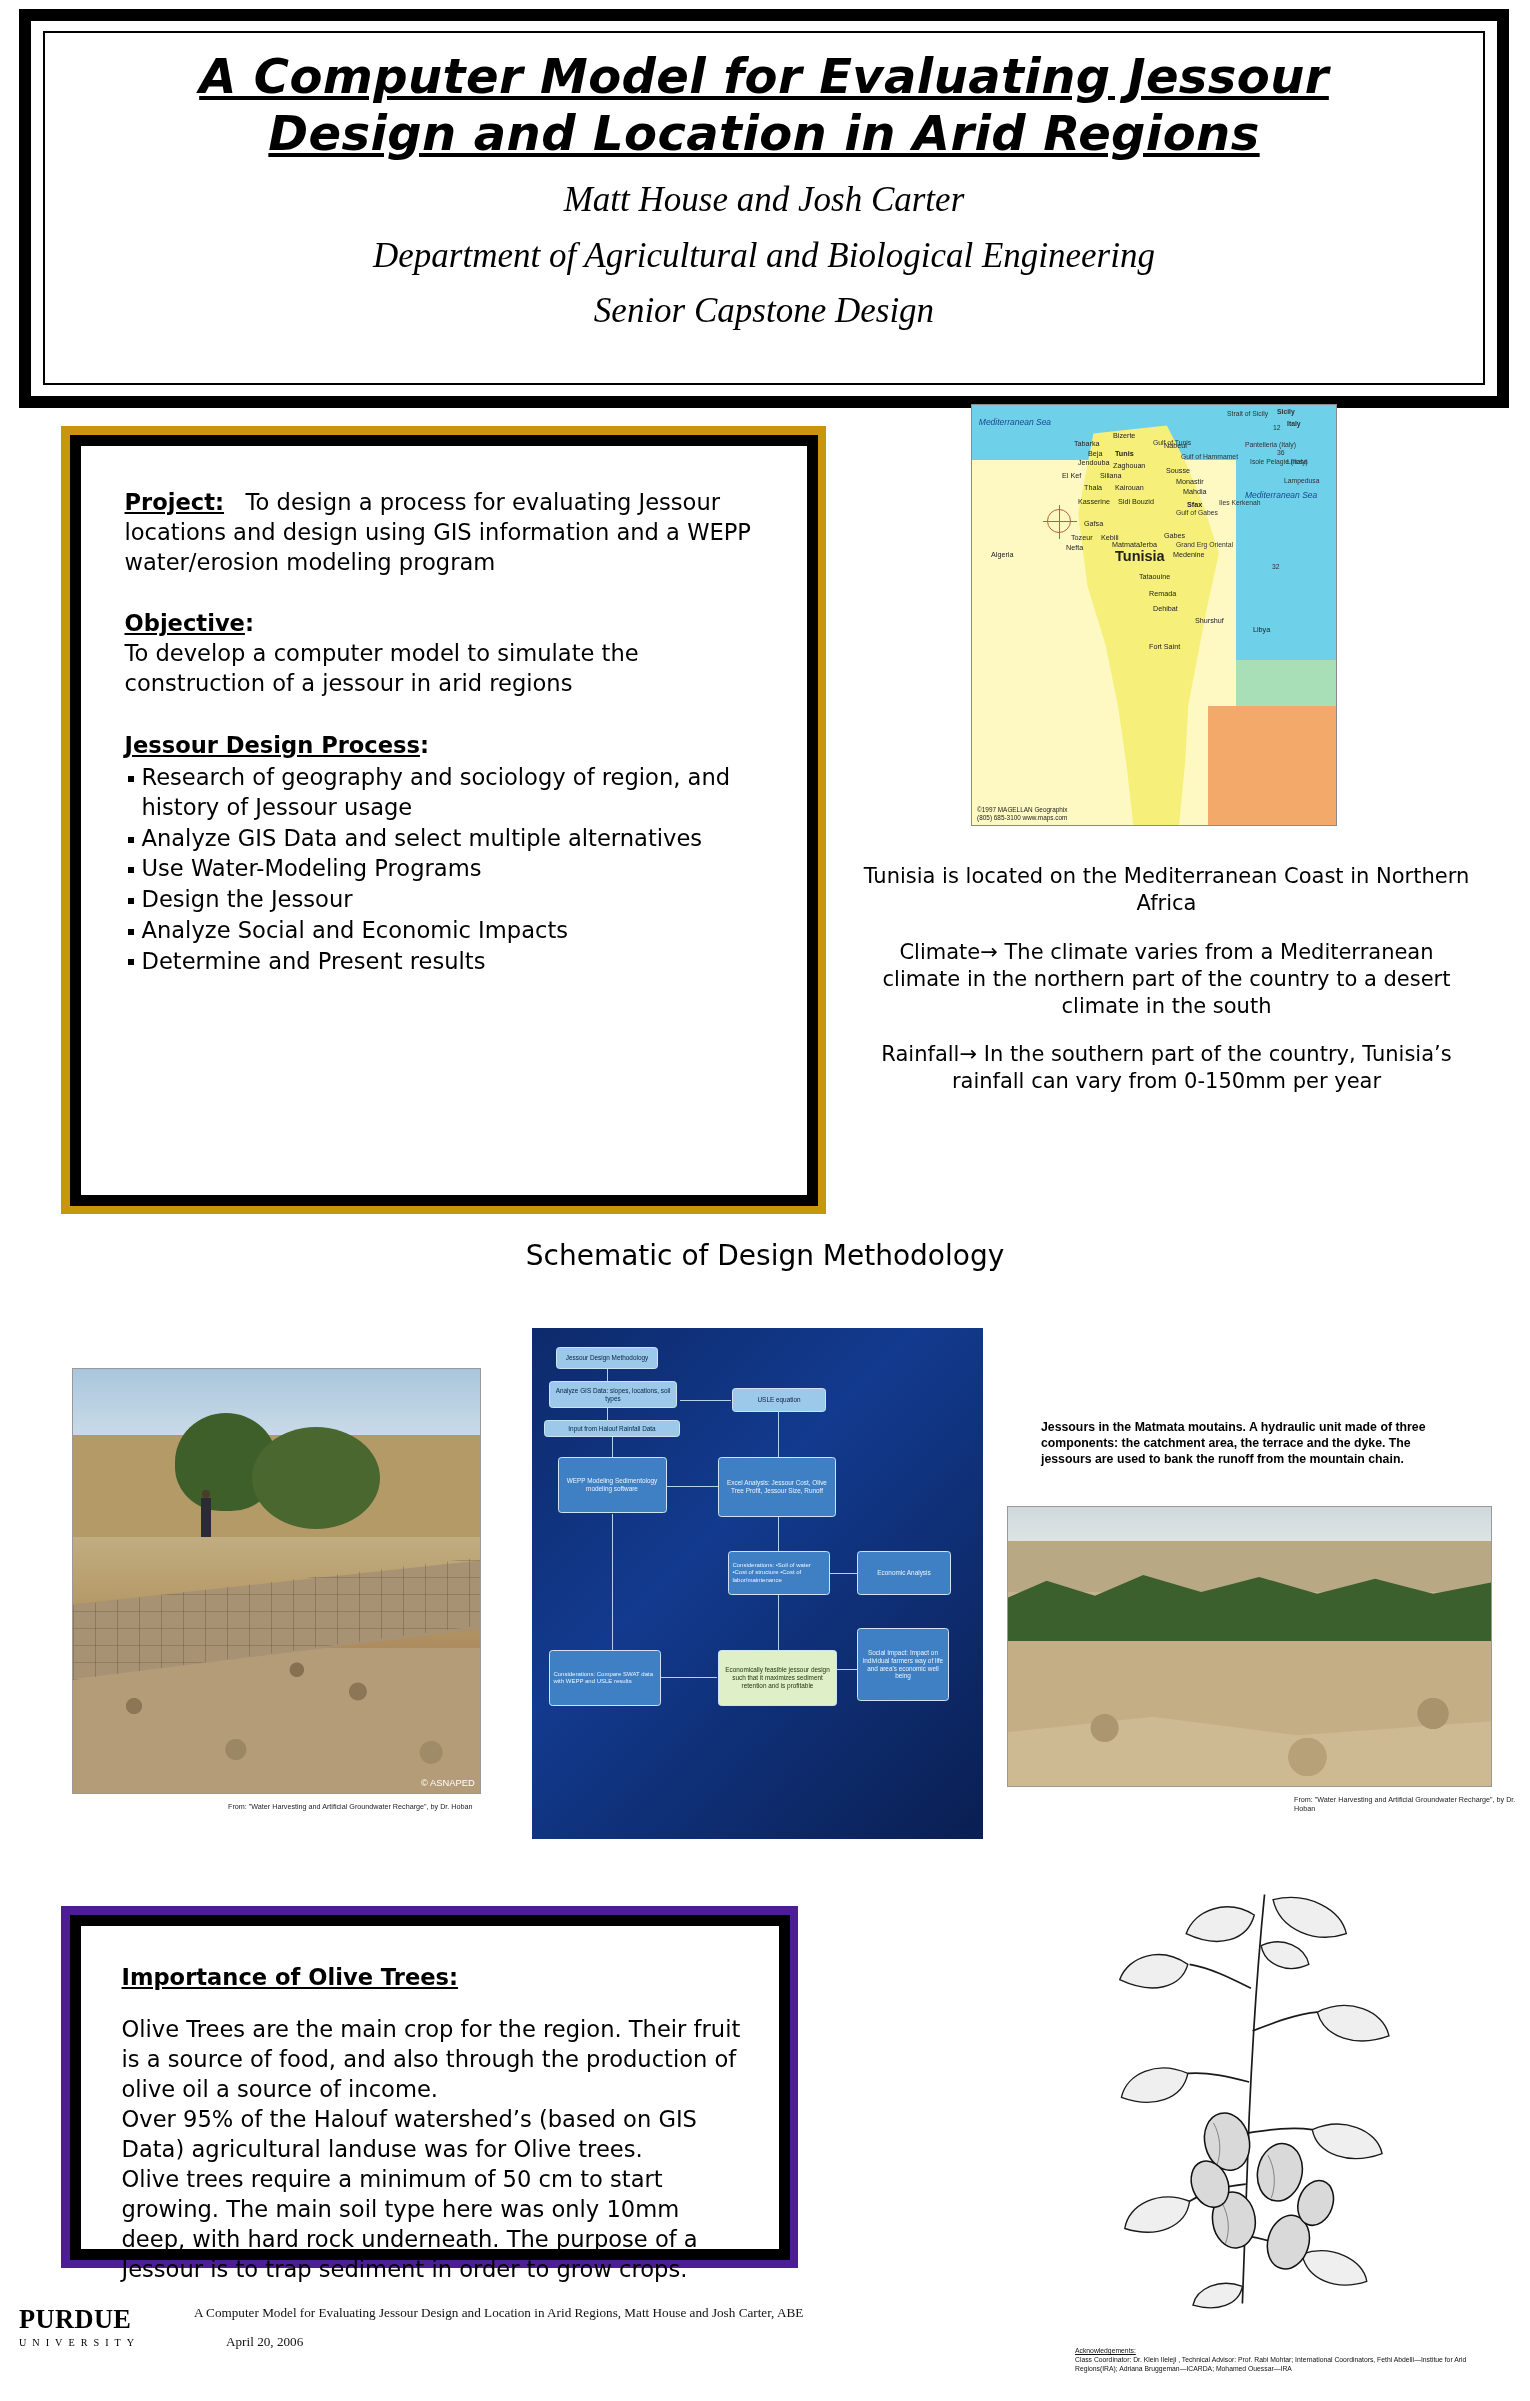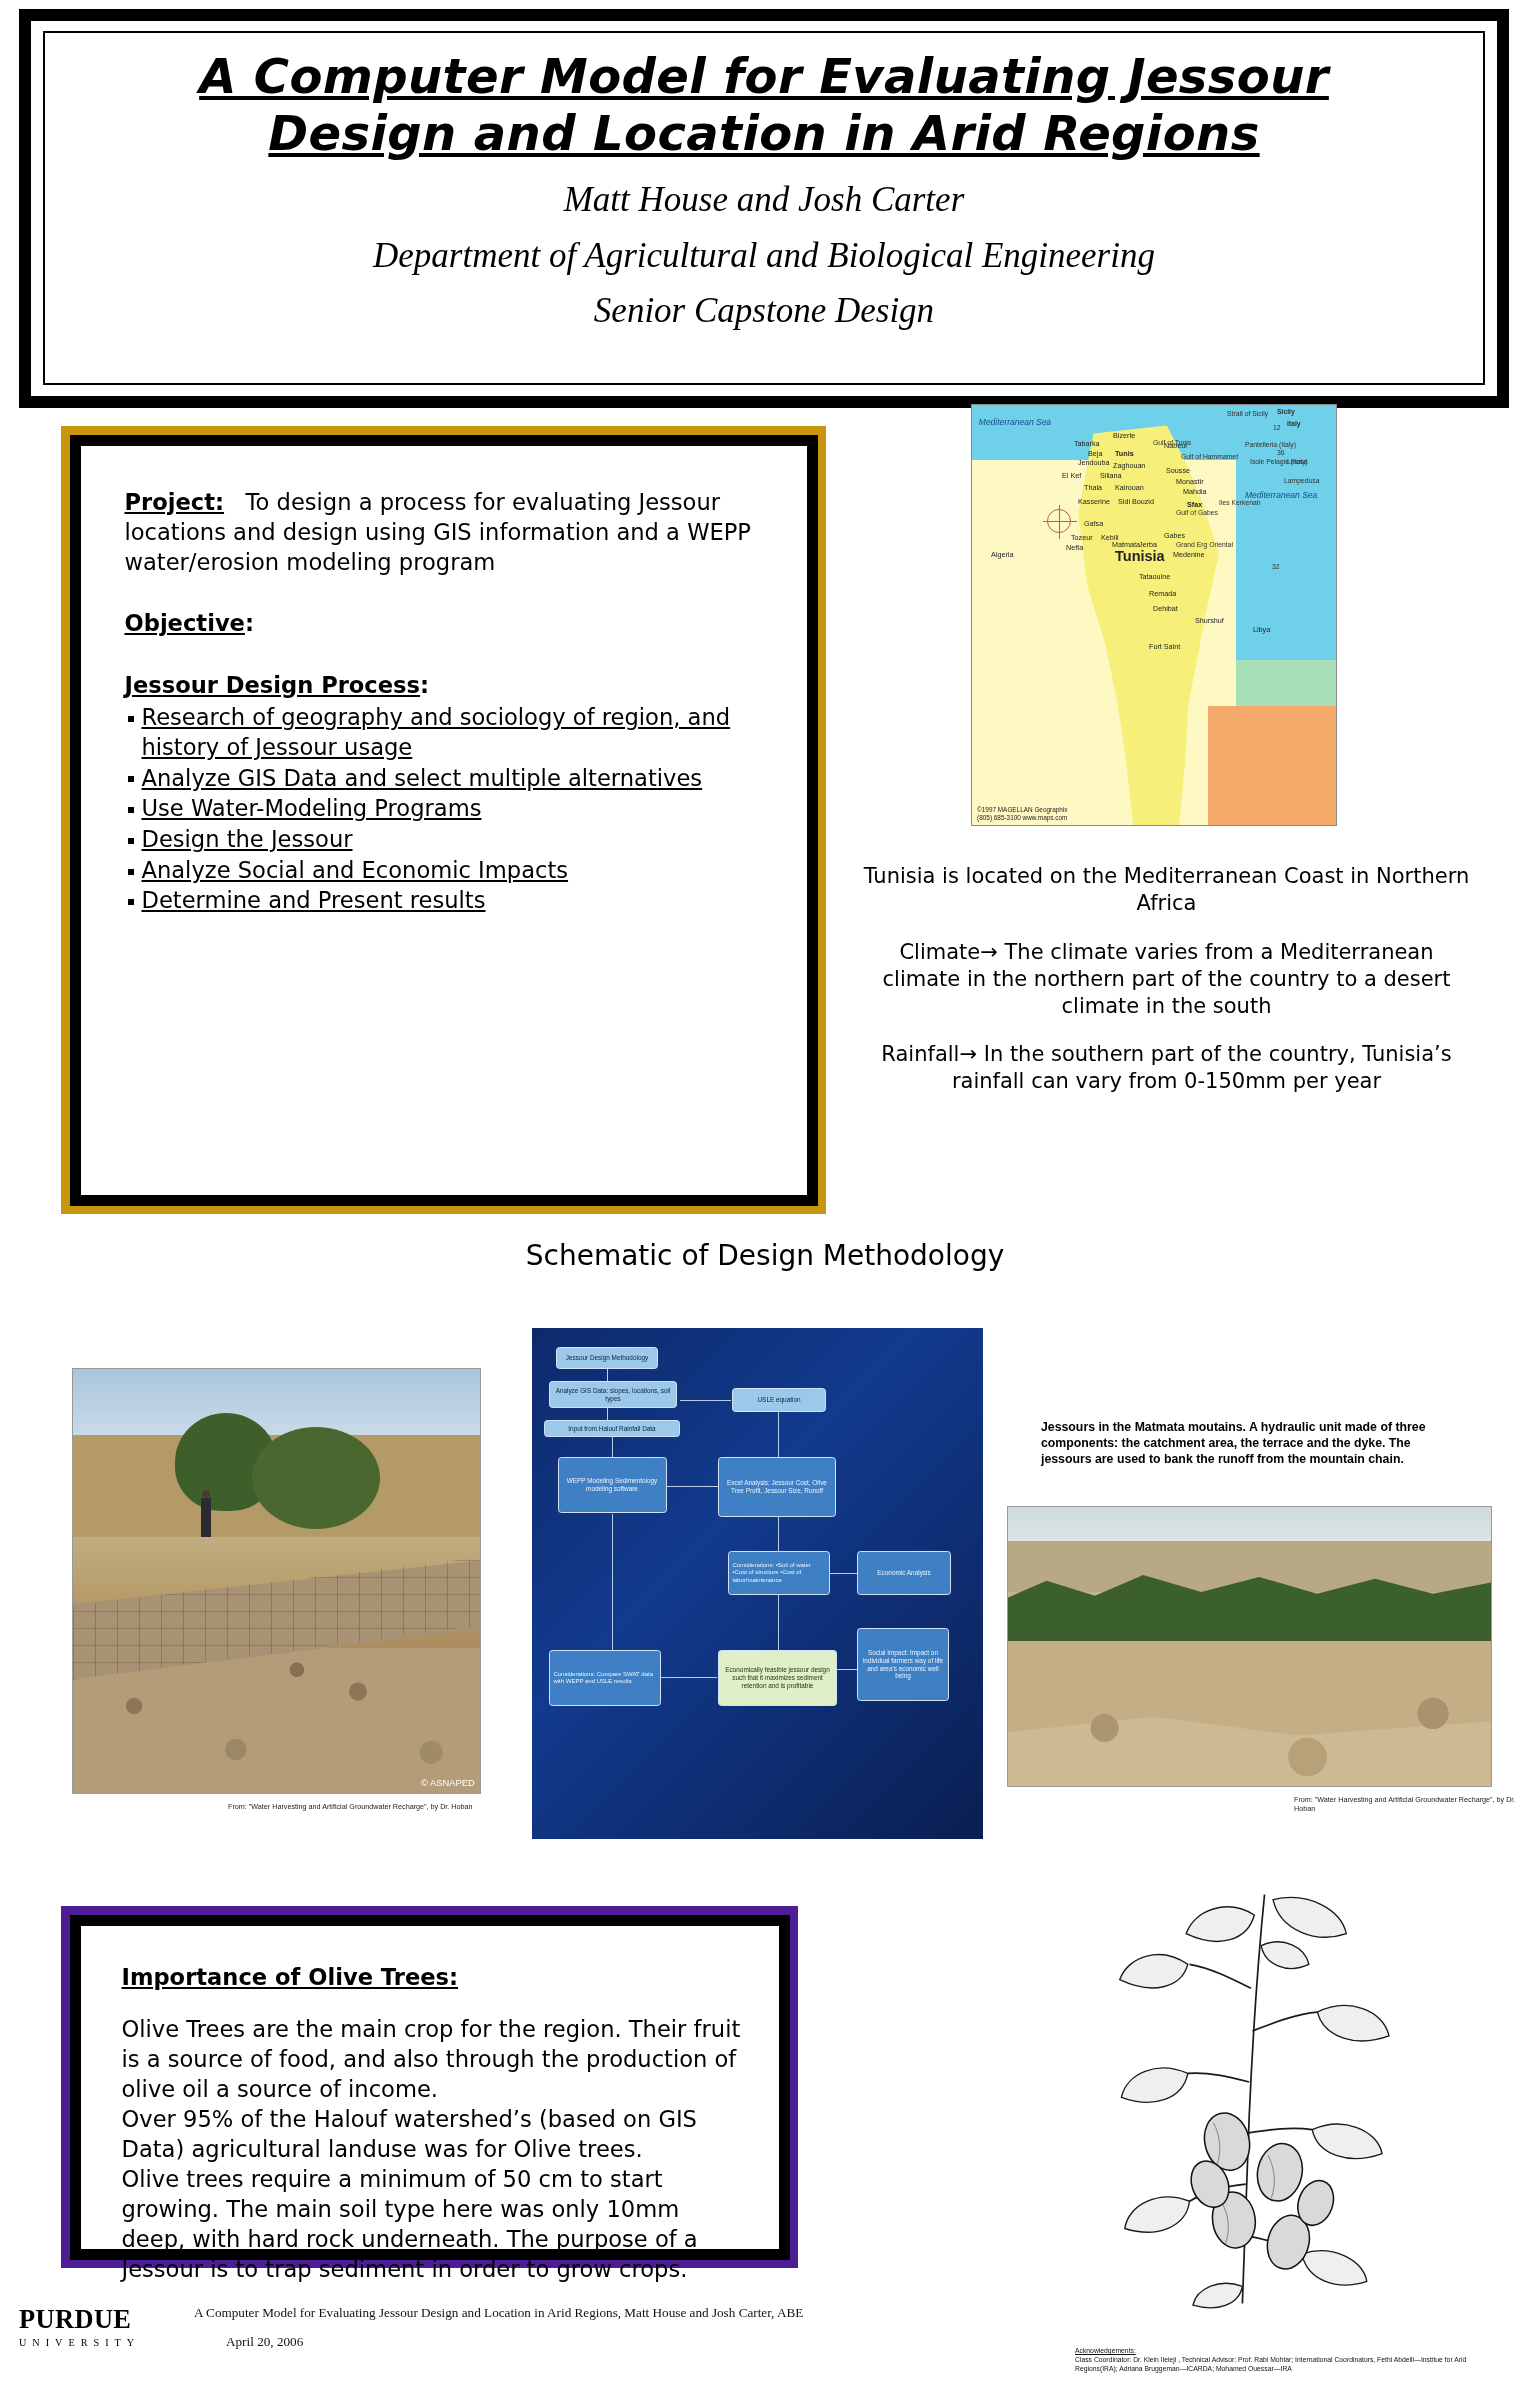--- a/index.html
+++ b/index.html
@@ -84,21 +84,20 @@
     color: #000;
   }
   .lbl-ul { text-decoration: underline; font-weight: bold; }
   .bold { font-weight: bold; }
   .blk { margin-bottom: 6px; }
   .gap-lg { height: 25.5px; }
   ul.sqlist {
     list-style: none;
     margin: 3.4px 0 0 0;
     padding: 0;
-    text-decoration: underline;
   }
   ul.sqlist li {
     position: relative;
     padding-left: 17px;
     margin-bottom: 0.9px;
     line-height: 1.32;
   }
   ul.sqlist li::before {
     content: "";
     position: absolute;
@@ -366,20 +365,21 @@
 
 <div class="panel-left">
   <div class="panel-left-inner">
     <div class="blk">
       <span class="lbl-ul">Project:</span>
       &nbsp;&nbsp;<span>To design a process for evaluating Jessour locations and design using GIS information and a WEPP water/erosion modeling program</span>
     </div>
     <div class="gap-lg"></div>
     <div class="blk">
       <span class="lbl-ul">Objective</span><span class="bold">:</span>
+      <div>To develop a computer model to simulate the construction of a jessour in arid regions</div>
     </div>
     <div class="gap-lg"></div>
     <div>
       <span class="lbl-ul">Jessour Design Process</span><span class="bold">:</span>
       <ul class="sqlist">
         <li>Research of geography and sociology of region, and history of Jessour usage</li>
         <li>Analyze GIS Data and select multiple alternatives</li>
         <li>Use Water-Modeling Programs</li>
         <li>Design the Jessour</li>
         <li>Analyze Social and Economic Impacts</li>

